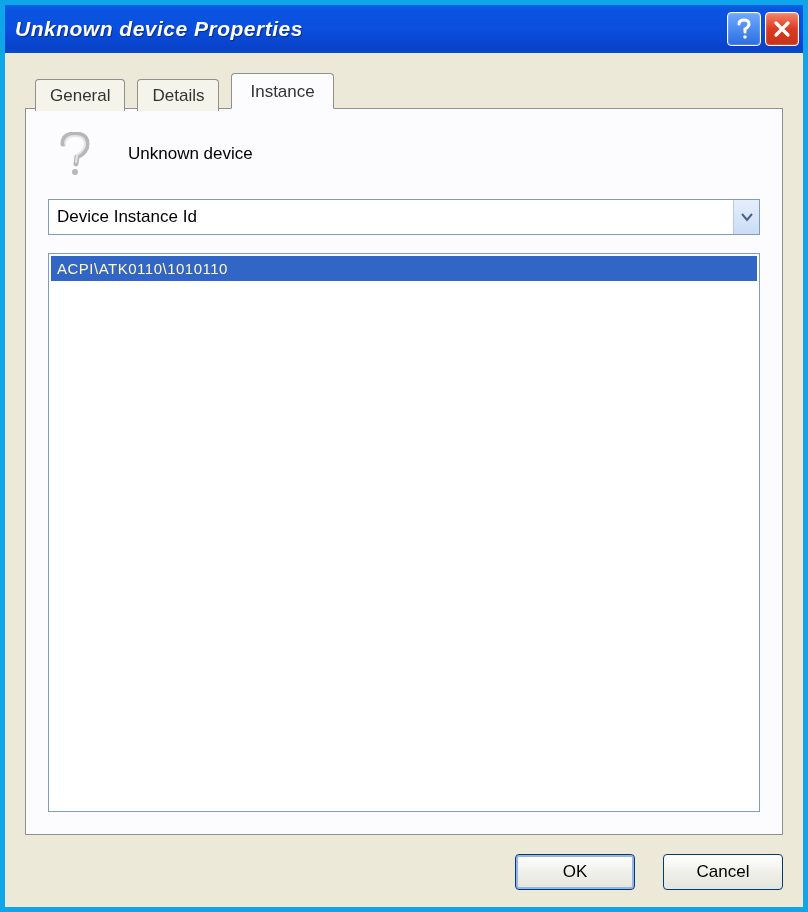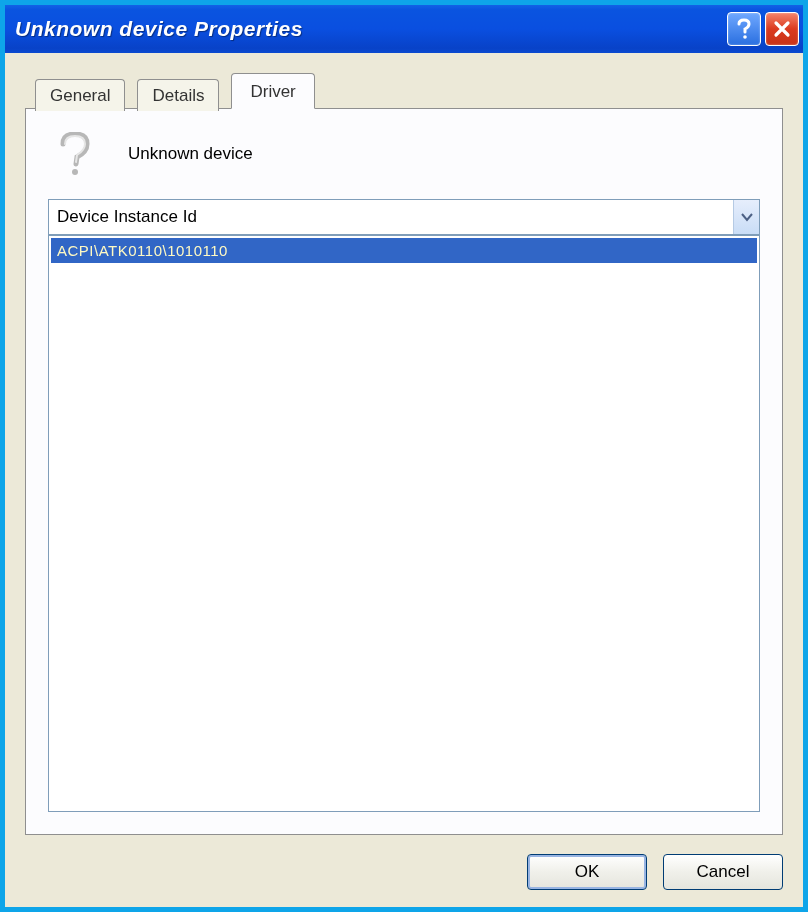--- a/index.html
+++ b/index.html
@@ -138,20 +138,21 @@
   
   .dropdown {
     height: 36px;
     border: 1px solid #7f9db9;
     background: #fff;
     display: flex;
     align-items: center;
     padding: 0 0 0 8px;
     font-size: 17px;
     color: #000;
+    margin-bottom: 18px;
   }
   .dropdown-label { flex: 1; }
   .dropdown-arrow {
     width: 26px;
     height: 100%;
     border-left: 1px solid #b5cae4;
     background: linear-gradient(to bottom, #e6eefc 0%, #c9ddf6 100%);
     display: flex;
     align-items: center;
     justify-content: center;
@@ -189,20 +190,21 @@
     border: 1px solid #003c74;
     border-radius: 4px;
     background: linear-gradient(to bottom, #ffffff 0%, #f0f0ea 50%, #e5e5dd 100%);
     font-size: 17px;
     color: #000;
     display: flex;
     align-items: center;
     justify-content: center;
     padding: 0 18px;
     cursor: default;
+    margin-left: 12px;
   }
   .btn.default {
     box-shadow: 0 0 0 2px #98b4e2 inset;
   }
 </style>
 </head>
 <body>
 
 <div class="window">
 
@@ -221,21 +223,21 @@
         </svg>
       </div>
     </div>
   </div>
 
   <div class="client">
 
     <div class="tabs">
       <div class="tab">General</div>
       <div class="tab">Details</div>
-      <div class="tab active">Driver</div>
+      <div class="tab active">Instance</div>
     </div>
 
     <div class="tabpanel">
 
       <div class="device-row">
         <div class="device-icon">
           <svg width="40" height="44" viewBox="0 0 40 44">
             <path d="M8 12 Q8 2 20 2 Q32 2 32 12 Q32 20 22 25 L21 32" stroke="#b7b7b7" stroke-width="5" fill="none" stroke-linecap="round"></path>
             <ellipse cx="20" cy="40" rx="3" ry="3" fill="#b7b7b7"></ellipse>
             <path d="M10 12 Q10 4 20 4 Q30 4 30 12 Q30 18 22 23 L21 30" stroke="#e6e6e6" stroke-width="2" fill="none" stroke-linecap="round"></path>

